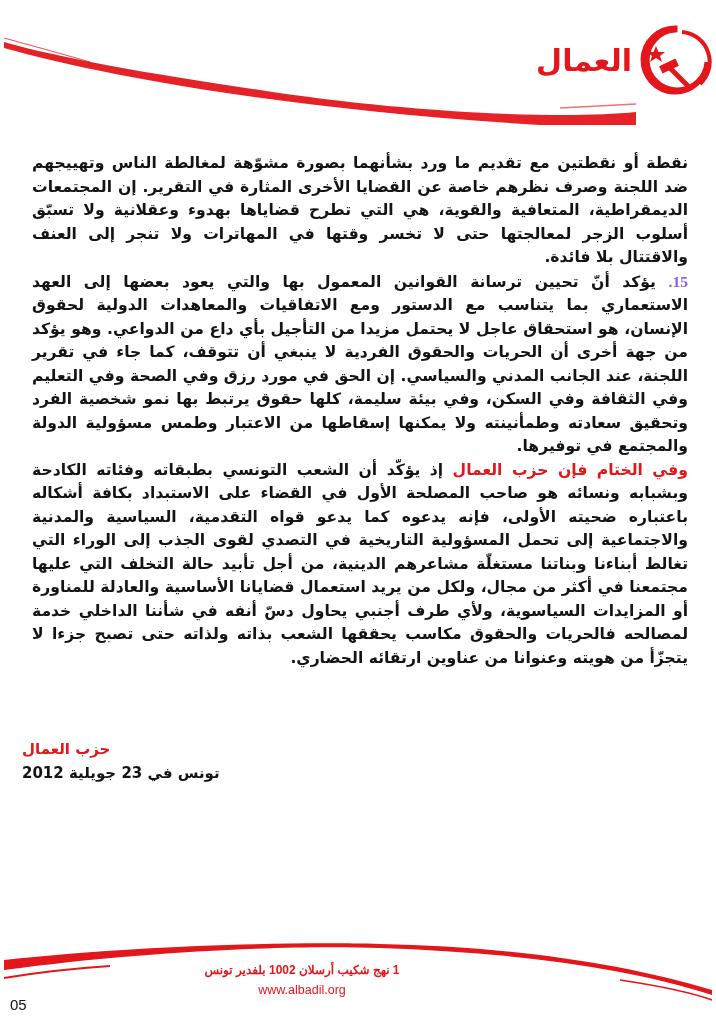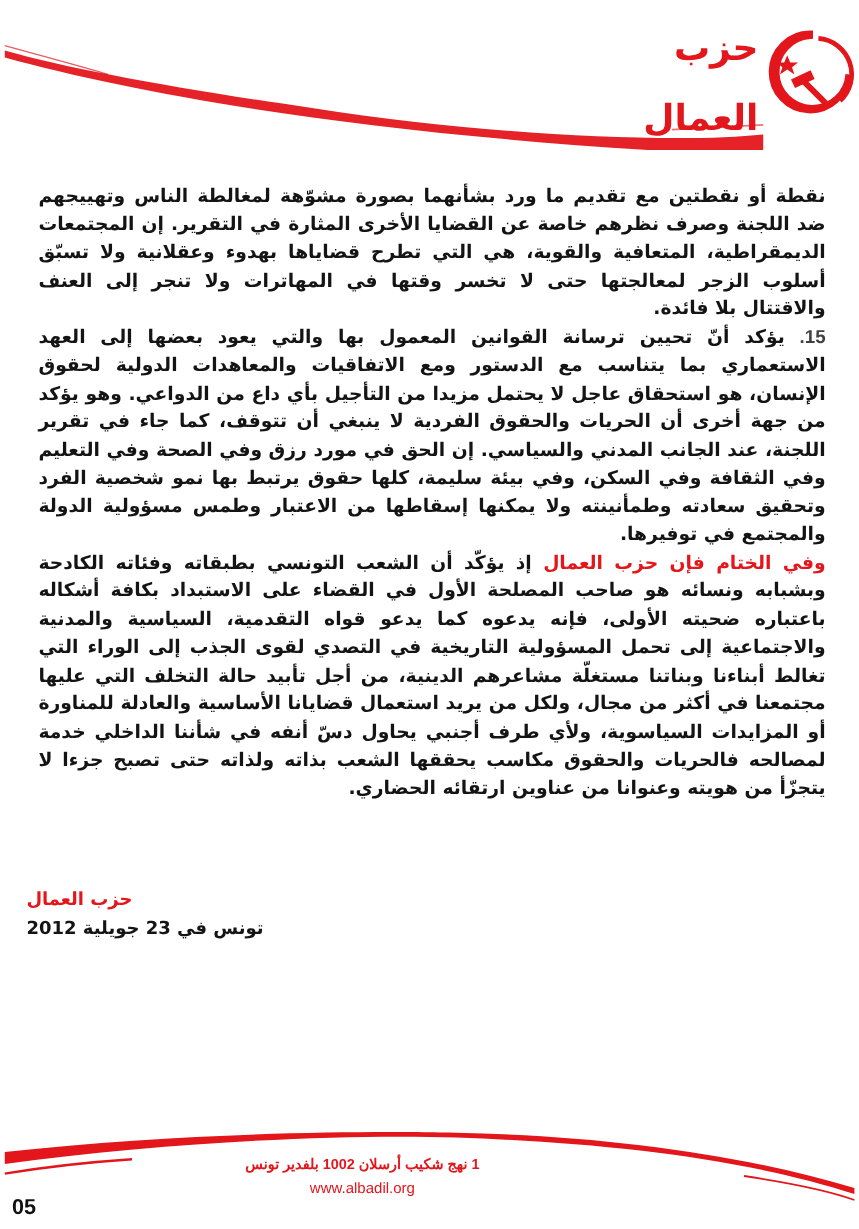--- a/index.html
+++ b/index.html
@@ -23,55 +23,54 @@
   .body-text {
     position: absolute; left: 32px; right: 28px; top: 152px;
     direction: rtl; text-align: justify; text-align-last: right;
     font-family: "DejaVu Sans", sans-serif;
     font-weight: bold; font-size: 15.6px; line-height: 23.5px;
     color: #141414;
   }
   .body-text p { margin: 0; }
   .body-text p.gap { }
   .red { color: #e3161c; }
-  .num { color: #404040; font-family: Liberation Sans, sans-serif; }
+  .num { color: #8b5cf6; font-family: Liberation Serif, serif; }
 
   .signature {
     position: absolute; left: 22px; top: 740px;
     direction: rtl; text-align: left;
     font-weight: bold;
     font-family: "DejaVu Sans", sans-serif;
   }
   .sig-party { color: #e3161c; font-size: 15px; display: block; text-align: left; }
   .sig-date { color: #141414; font-size: 15px; display: block; margin-top: 6px; }
 
   .footer-swoosh { position: absolute; left: 0; top: 930px; width: 716px; height: 80px; }
   .footer-info {
     position: absolute; left: 0; width: 604px; top: 960px;
     text-align: center; color: #e3161c;
     font-family: "Liberation Sans", sans-serif;
   }
   .footer-info .line { display: block; font-size: 12px; line-height: 20px; font-weight: bold; direction: rtl; }
   .footer-info .web { direction: ltr; font-weight: normal; font-size: 12.5px; }
   .page-num {
     position: absolute; left: 10px; top: 996px;
-    font-family: "Liberation Sans", sans-serif; font-weight: bold; font-size: 18px; color: #111;
+    font-family: "Liberation Sans", sans-serif; font-weight: normal; font-size: 15px; color: #111;
   }
 </style>
 </head>
 <body>
 
 <svg class="header-swoosh" viewBox="0 0 716 120" preserveAspectRatio="none">
   <path d="M4 18 C 120 50, 300 80, 540 95 L 636 95 L 636 82 C 560 90, 400 82, 260 60 C 150 44, 60 28, 4 12 Z" fill="#e3161c" opacity="0.95"></path>
   <path d="M4 8 C 40 18, 70 26, 90 32" stroke="#e3161c" stroke-width="1.2" fill="none" opacity="0.7"></path>
   <path d="M560 78 L 636 74" stroke="#e3161c" stroke-width="1.5" fill="none" opacity="0.6"></path>
 </svg>
 
 <div class="logo-text">
-  <span class="l1">حزب</span>
   <span class="l2">العمال</span>
 </div>
 <svg class="logo-emblem" viewBox="0 0 74 80">
   <path d="M37 6 A 32 32 0 1 0 69 40 A 30 30 0 1 1 37 8 Z" fill="none" stroke="#e3161c" stroke-width="5"></path>
   <path d="M44 10 A 30 30 0 0 1 62 62" fill="none" stroke="#e3161c" stroke-width="4"></path>
   <polygon points="18,24 20.5,30 27,30 22,34 24,40 18,36 12,40 14,34 9,30 15.5,30" fill="#e3161c"></polygon>
   <rect x="22" y="40" width="18" height="8" fill="#e3161c" transform="rotate(-25 31 44)"></rect>
   <line x1="32" y1="46" x2="50" y2="64" stroke="#e3161c" stroke-width="5"></line>
   <path d="M14 58 C 24 70, 44 72, 58 62" fill="none" stroke="#e3161c" stroke-width="4"></path>
 </svg>

